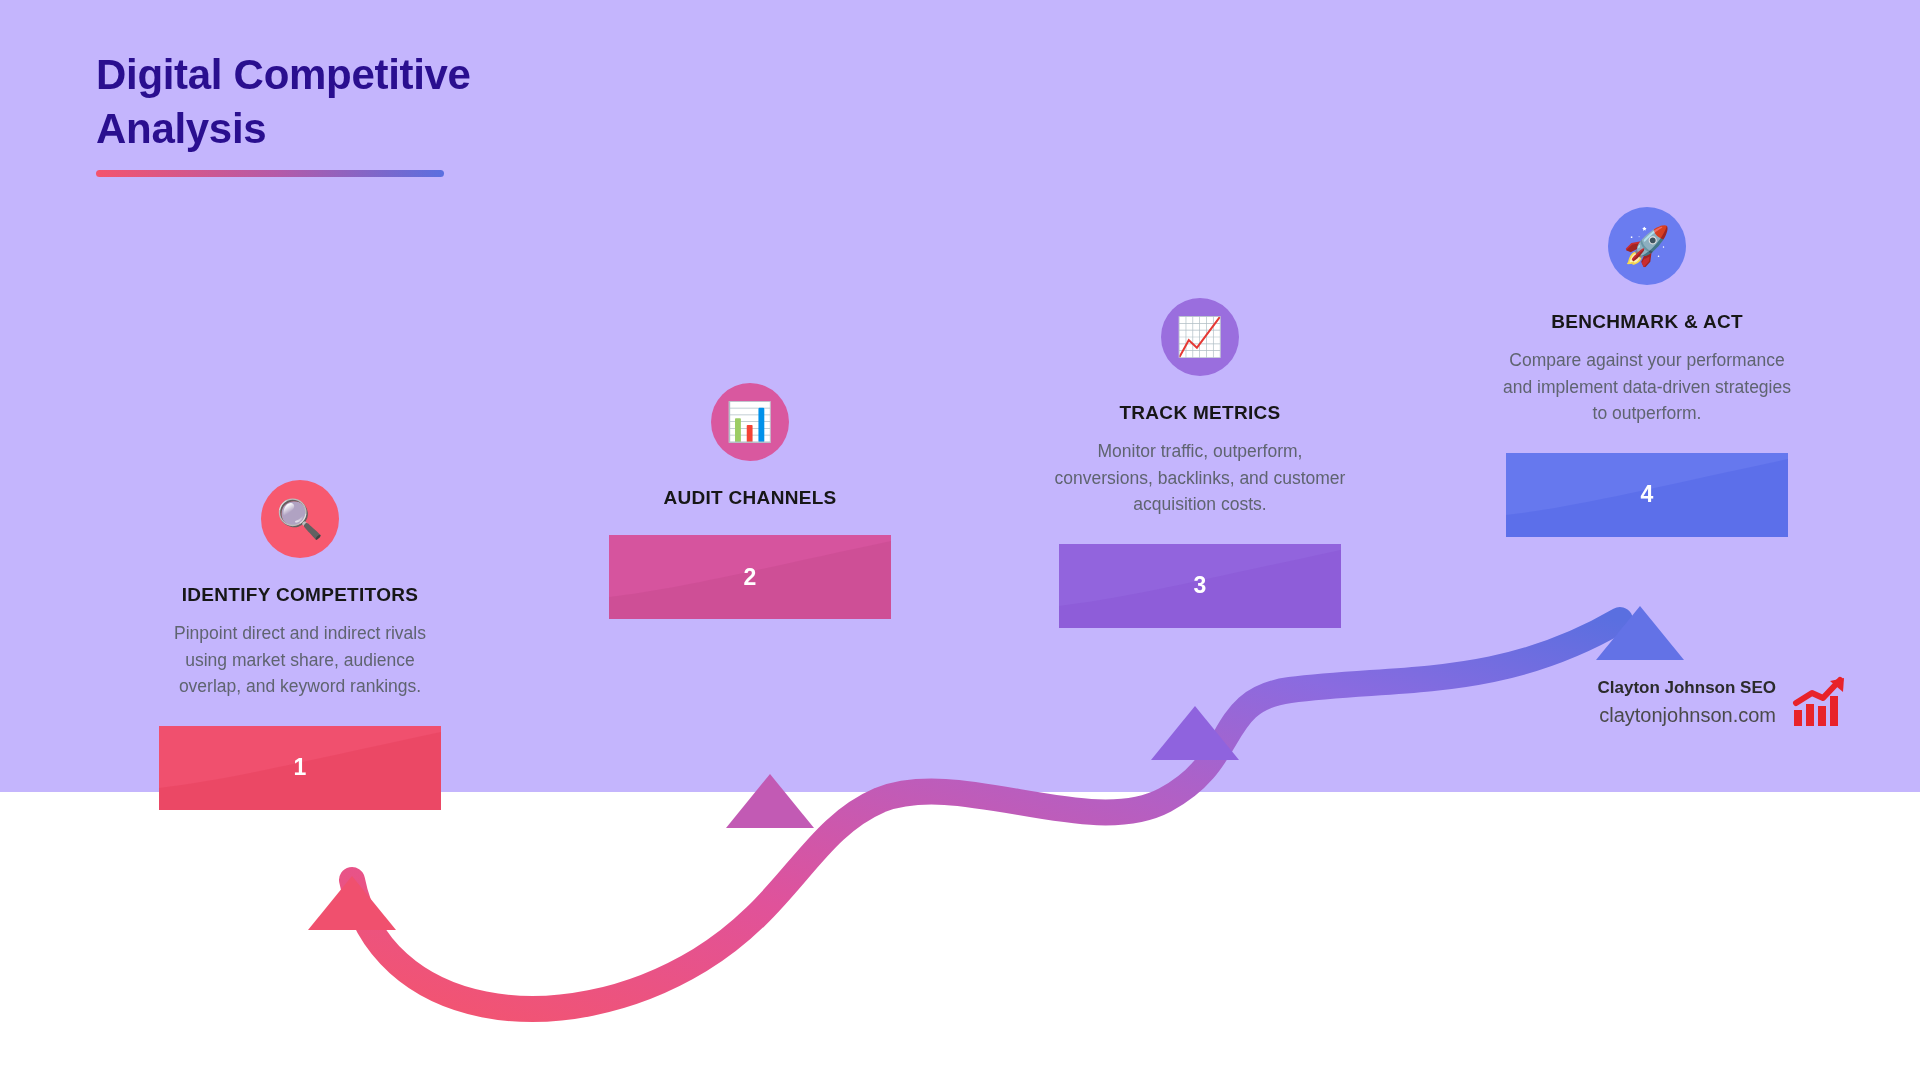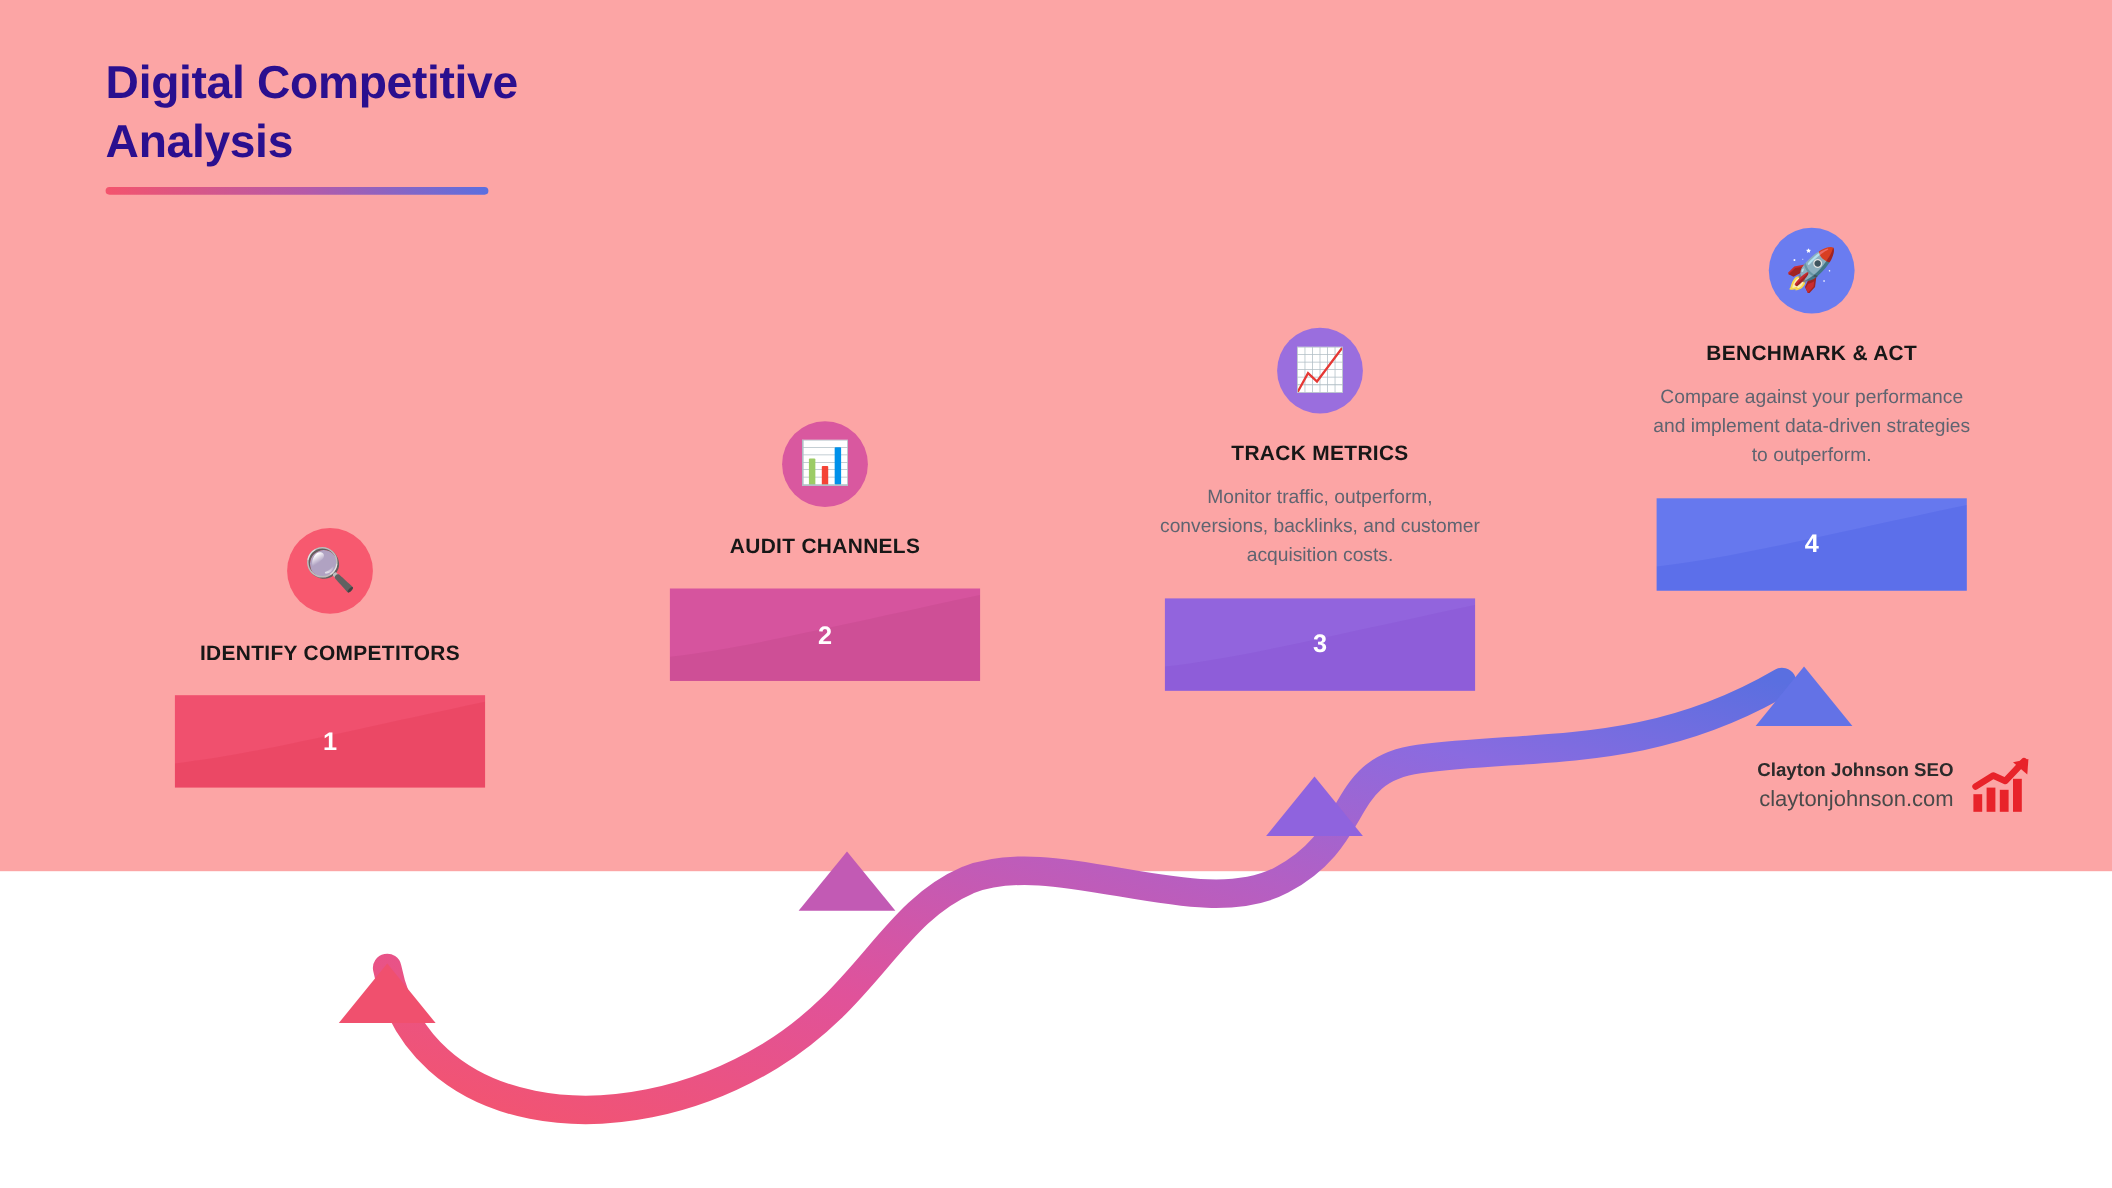--- a/index.html
+++ b/index.html
@@ -5,21 +5,21 @@
   * { margin:0; padding:0; box-sizing:border-box; }
   html, body {
     width:1920px; height:1080px;
     background:#ffffff;
     font-family:"Liberation Sans", sans-serif;
     overflow:hidden;
   }
   #canvas {
     position:relative;
     width:1920px; height:792px;
-    background:#fca5a5;
+    background:#c4b5fd;
   }
 
   
   .header { position:absolute; left:96px; top:48px; width:560px; }
   .title {
     font-size:42px; font-weight:700; line-height:1.28;
     color:#2a0f8f; letter-spacing:-0.3px;
   }
   .accent-bar {
     margin-top:14px; width:348px; height:7px; border-radius:4px;
@@ -59,21 +59,21 @@
     color:#ffffff; font-size:23px; font-weight:700;
   }
   .num-block .wave {
     position:absolute; left:0; top:0; width:100%; height:100%;
     pointer-events:none;
   }
   .num-block .num { position:relative; z-index:2; }
 
   
   .brand {
-    position:absolute; right:74px; bottom:52px;
+    position:absolute; right:74px; bottom:64px;
     display:flex; align-items:center; gap:16px;
   }
   .brand-text { text-align:right; }
   .brand-name { font-size:17px; font-weight:700; color:#2b2b2b; }
   .brand-url { font-size:20px; color:#4a4a4a; margin-top:6px; }
 </style>
 </head>
 <body>
 
 <div id="canvas">
@@ -102,20 +102,21 @@
 
     <polygon points="352,930 308,930 352,876 396,930" fill="#f0506e"></polygon>
     <polygon points="770,828 726,828 770,774 814,828" fill="#c25ab4"></polygon>
     <polygon points="1195,760 1151,760 1195,706 1239,760" fill="#8f63de"></polygon>
     <polygon points="1640,660 1596,660 1640,606 1684,660" fill="#6372e6"></polygon>
   </svg>
 
   <div class="step" style="left:140px; top:480px;">
     <div class="icon-circle" style="background:#f7596f;">🔍</div>
     <div class="step-title">IDENTIFY COMPETITORS</div>
+    <div class="step-desc">Pinpoint direct and indirect rivals using market share, audience overlap, and keyword rankings.</div>
     <div class="num-block" style="margin-top:26px; background:#f0506e;">
       <svg class="wave" viewBox="0 0 282 84" preserveAspectRatio="none">
         <path d="M0,62 C70,54 150,34 282,6 L282,84 L0,84 Z" fill="#e8425f" opacity="0.55"></path>
       </svg>
       <span class="num">1</span>
     </div>
   </div>
 
   <div class="step" style="left:590px; top:383px;">
     <div class="icon-circle" style="background:#d9589f;">📊</div>

